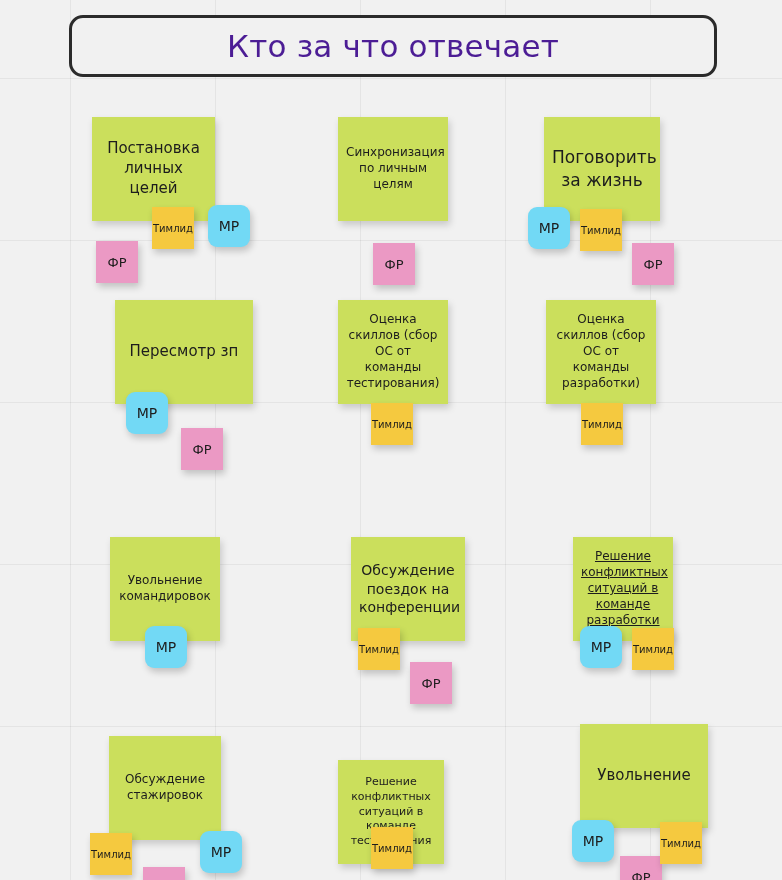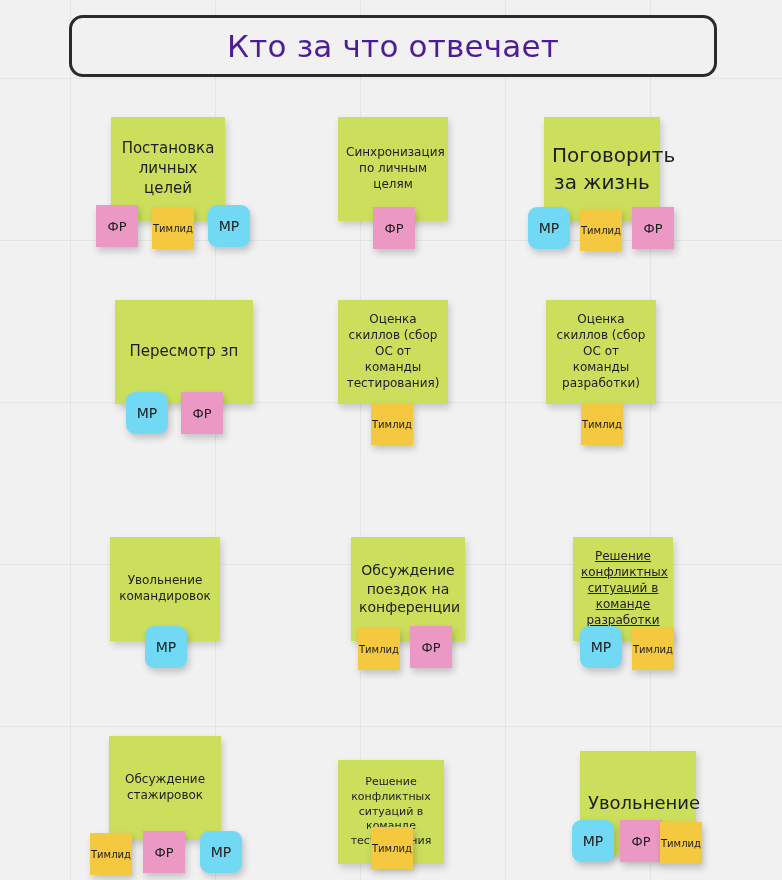--- a/index.html
+++ b/index.html
@@ -65,54 +65,54 @@
     position: absolute;
     box-sizing: border-box;
     display: flex;
     align-items: center;
     justify-content: center;
     text-align: center;
     box-shadow: 2px 4px 7px rgba(0,0,0,0.20);
     color: #1d1d1d;
     z-index: 5;
   }
-  .tag.pink   { background: #eb99c4; }
+  .tag.pink   { background: #eb99c4; margin-top: 36px; }
   .tag.yellow { background: #f5c93f; }
   .tag.cyan   { background: #72d9f5; border-radius: 9px; }
   .tag-text { display: block; white-space: nowrap; }
 </style>
 </head>
 <body>
 
 <div class="board">
 
   <div class="title-frame">
     <span class="title-text">Кто за что отвечает</span>
   </div>
 
   <div id="notes-layer">
-      <div class="note" style="left: 111px; top: 117px; width: 114px; height: 104px; font-size: 15px; background: rgb(203, 223, 92);">
+      <div class="note" style="left: 92px; top: 117px; width: 123px; height: 104px; font-size: 15px; background: rgb(203, 223, 92);">
         <span class="note-text">Постановка личных целей</span>
       </div>
       <div class="tag pink" style="left: 96px; top: 205px; width: 42px; height: 42px; font-size: 13px; background: rgb(235, 153, 196);">
         <span class="tag-text">ФР</span>
       </div>
       <div class="tag yellow" style="left: 152px; top: 207px; width: 42px; height: 42px; font-size: 10px; background: rgb(245, 201, 63);">
         <span class="tag-text">Тимлид</span>
       </div>
       <div class="tag cyan" style="left: 208px; top: 205px; width: 42px; height: 42px; font-size: 14px; background: rgb(114, 217, 245);">
         <span class="tag-text">МР</span>
       </div>
       <div class="note" style="left: 338px; top: 117px; width: 110px; height: 104px; font-size: 12px; background: rgb(203, 223, 92);">
         <span class="note-text">Синхронизация по личным целям</span>
       </div>
       <div class="tag pink" style="left: 373px; top: 207px; width: 42px; height: 42px; font-size: 13px; background: rgb(235, 153, 196);">
         <span class="tag-text">ФР</span>
       </div>
-      <div class="note" style="left: 544px; top: 117px; width: 116px; height: 104px; font-size: 20px; background: rgb(203, 223, 92);">
+      <div class="note" style="left: 544px; top: 117px; width: 116px; height: 104px; font-size: 17px; background: rgb(203, 223, 92);">
         <span class="note-text">Поговорить за жизнь</span>
       </div>
       <div class="tag cyan" style="left: 528px; top: 207px; width: 42px; height: 42px; font-size: 14px; background: rgb(114, 217, 245);">
         <span class="tag-text">МР</span>
       </div>
       <div class="tag yellow" style="left: 580px; top: 209px; width: 42px; height: 42px; font-size: 10px; background: rgb(245, 201, 63);">
         <span class="tag-text">Тимлид</span>
       </div>
       <div class="tag pink" style="left: 632px; top: 207px; width: 42px; height: 42px; font-size: 13px; background: rgb(235, 153, 196);">
         <span class="tag-text">ФР</span>
@@ -173,21 +173,21 @@
       </div>
       <div class="tag cyan" style="left: 200px; top: 831px; width: 42px; height: 42px; font-size: 14px; background: rgb(114, 217, 245);">
         <span class="tag-text">МР</span>
       </div>
       <div class="note" style="left: 338px; top: 760px; width: 106px; height: 104px; font-size: 11px; background: rgb(203, 223, 92);">
         <span class="note-text">Решение конфликтных ситуаций в команде тестирования</span>
       </div>
       <div class="tag yellow" style="left: 371px; top: 827px; width: 42px; height: 42px; font-size: 10px; background: rgb(245, 201, 63);">
         <span class="tag-text">Тимлид</span>
       </div>
-      <div class="note" style="left: 580px; top: 751px; width: 116px; height: 104px; font-size: 18px; background: rgb(203, 223, 92);">
+      <div class="note" style="left: 580px; top: 724px; width: 128px; height: 104px; font-size: 15px; background: rgb(203, 223, 92);">
         <span class="note-text">Увольнение</span>
       </div>
       <div class="tag cyan" style="left: 572px; top: 820px; width: 42px; height: 42px; font-size: 14px; background: rgb(114, 217, 245);">
         <span class="tag-text">МР</span>
       </div>
       <div class="tag pink" style="left: 620px; top: 820px; width: 42px; height: 42px; font-size: 13px; background: rgb(235, 153, 196);">
         <span class="tag-text">ФР</span>
       </div>
       <div class="tag yellow" style="left: 660px; top: 822px; width: 42px; height: 42px; font-size: 10px; background: rgb(245, 201, 63);">
         <span class="tag-text">Тимлид</span>

